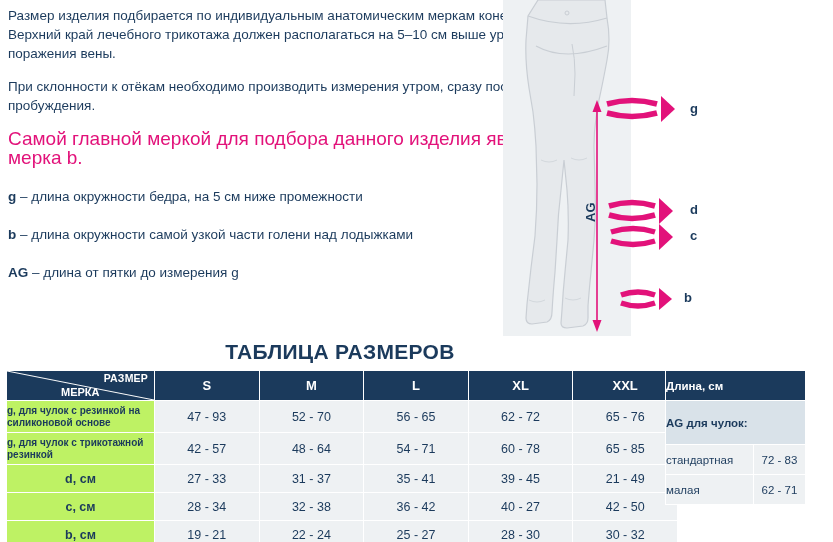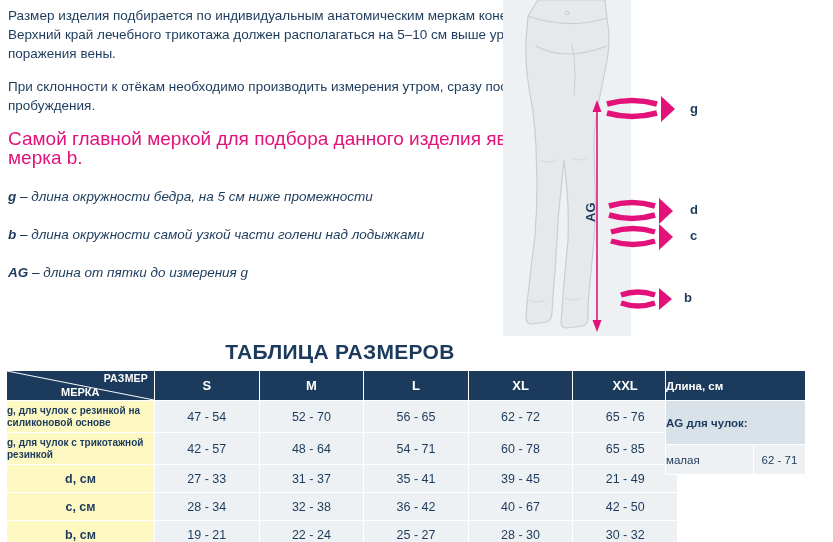--- a/index.html
+++ b/index.html
@@ -35,21 +35,21 @@
     margin: 0 0 14px 0;
   }
 
   .para-pink {
     color: #e2127a;
     font-size: 19px;
     line-height: 19px;
     margin: 0 0 20px 0;
   }
 
-  .deflist { margin: 0; font-style: italic; }
+  .deflist { margin: 0; }
 
   .defrow {
     font-size: 13.5px;
     line-height: 19px;
     margin: 0 0 19px 0;
     color: #1b3a5c;
   }
   .defrow b { font-weight: bold; }
 
   
@@ -134,21 +134,21 @@
     font-size: 11px;
     font-weight: bold;
     margin-left: 48px;
   }
   .hdr-corner .diag {
     position: absolute;
     left: 0; top: 0; width: 100%; height: 100%;
   }
 
   .rowlabel {
-    background: #fef9c3;
+    background: #bef264;
     color: #1b3a5c;
     font-weight: bold;
     padding: 4px 8px;
     width: 148px;
     font-size: 12.5px;
   }
   .rowlabel.small {
     font-size: 10px;
     line-height: 12px;
     font-weight: bold;
@@ -302,21 +302,21 @@
       <th class="hdr-cell">S</th>
       <th class="hdr-cell">M</th>
       <th class="hdr-cell">L</th>
       <th class="hdr-cell">XL</th>
       <th class="hdr-cell">XXL</th>
     </tr>
   </thead>
   <tbody>
     <tr>
       <td class="rowlabel small">g, для чулок с  резинкой на силиконовой основе</td>
-      <td class="val tall">47 - 54</td>
+      <td class="val tall">47 - 93</td>
       <td class="val tall">52 - 70</td>
       <td class="val tall">56 - 65</td>
       <td class="val tall">62 - 72</td>
       <td class="val tall">65 - 76</td>
     </tr>
     <tr>
       <td class="rowlabel small">g, для чулок с трикотажной резинкой</td>
       <td class="val tall">42 - 57</td>
       <td class="val tall">48 - 64</td>
       <td class="val tall">54 - 71</td>
@@ -329,21 +329,21 @@
       <td class="val">31 - 37</td>
       <td class="val">35 - 41</td>
       <td class="val">39 - 45</td>
       <td class="val">21 - 49</td>
     </tr>
     <tr>
       <td class="rowlabel center">c, см</td>
       <td class="val">28 - 34</td>
       <td class="val">32 - 38</td>
       <td class="val">36 - 42</td>
-      <td class="val">40 - 67</td>
+      <td class="val">40 - 27</td>
       <td class="val">42 - 50</td>
     </tr>
     <tr>
       <td class="rowlabel center">b, см</td>
       <td class="val">19 - 21</td>
       <td class="val">22 - 24</td>
       <td class="val">25 - 27</td>
       <td class="val">28 - 30</td>
       <td class="val">30 - 32</td>
     </tr>
@@ -352,17 +352,21 @@
 
 <table id="side-table">
   <tbody>
     <tr>
       <td class="s-hdr" colspan="2">Длина, см</td>
     </tr>
     <tr>
       <td class="s-sub" colspan="2">AG для чулок:</td>
     </tr>
     <tr>
+      <td class="s-name">стандартная</td>
+      <td class="s-val">72 - 83</td>
+    </tr>
+    <tr>
       <td class="s-name">малая</td>
       <td class="s-val">62 - 71</td>
     </tr>
   </tbody>
 </table>
 
 </body></html>

